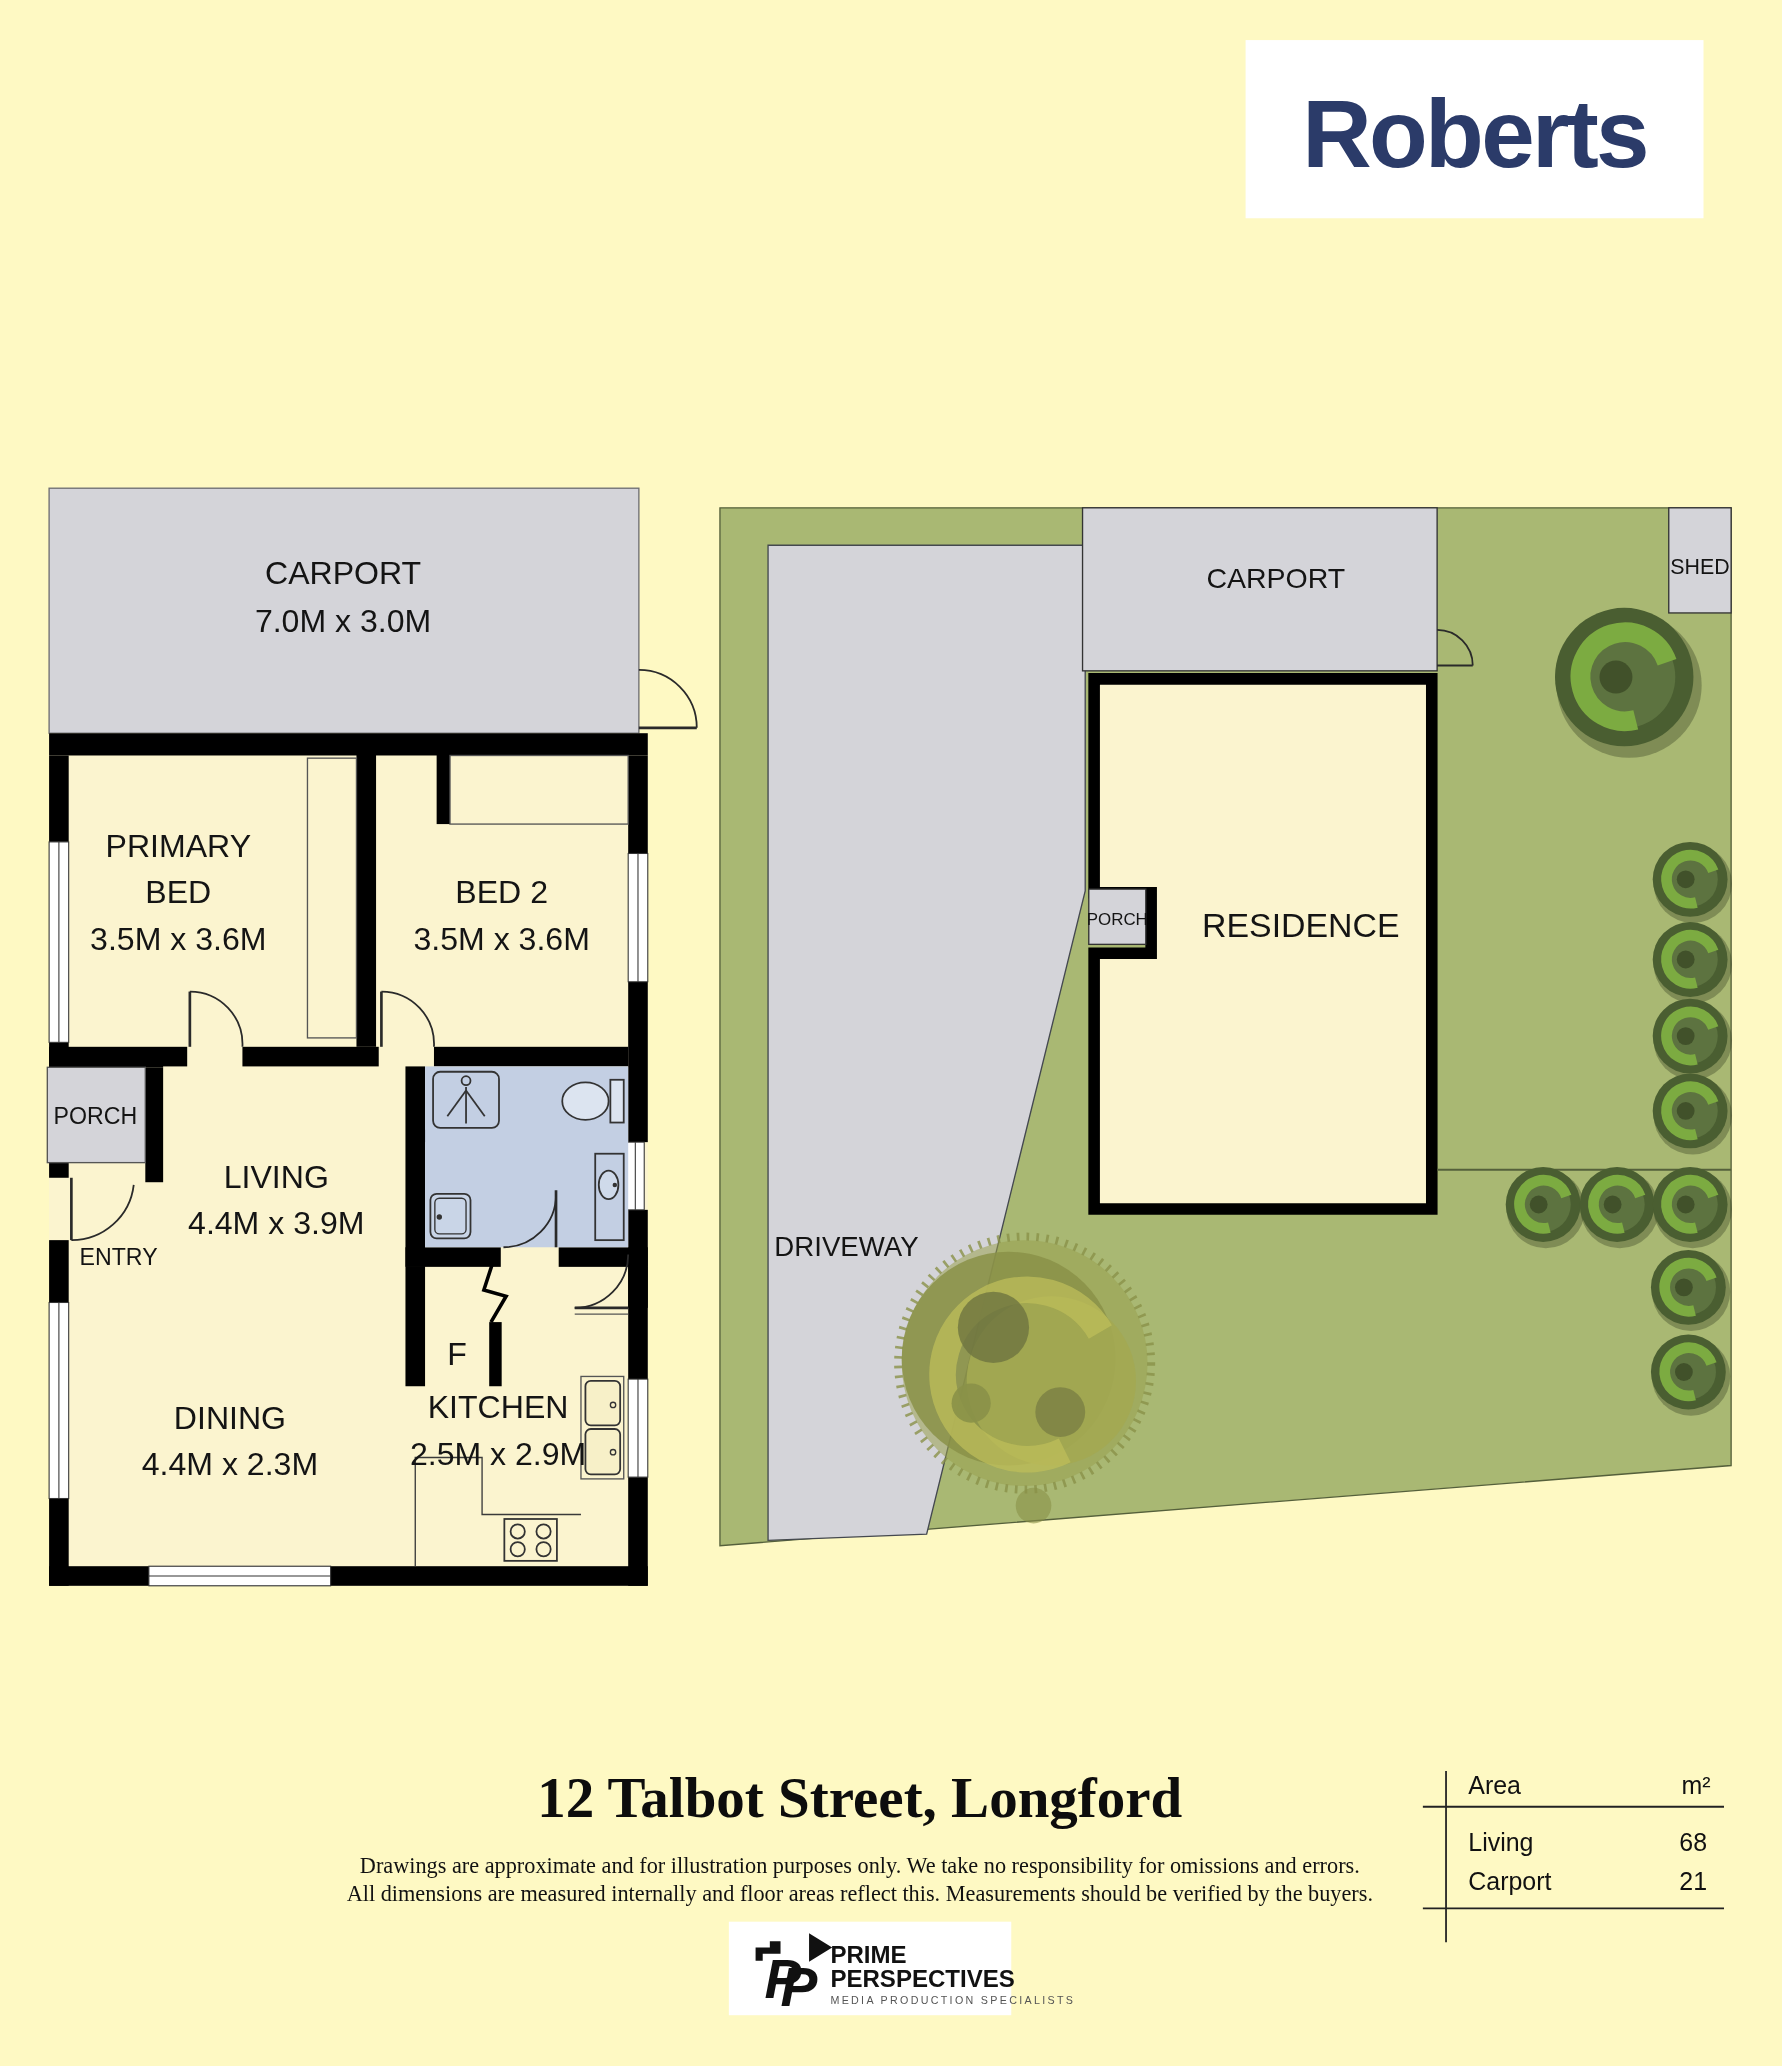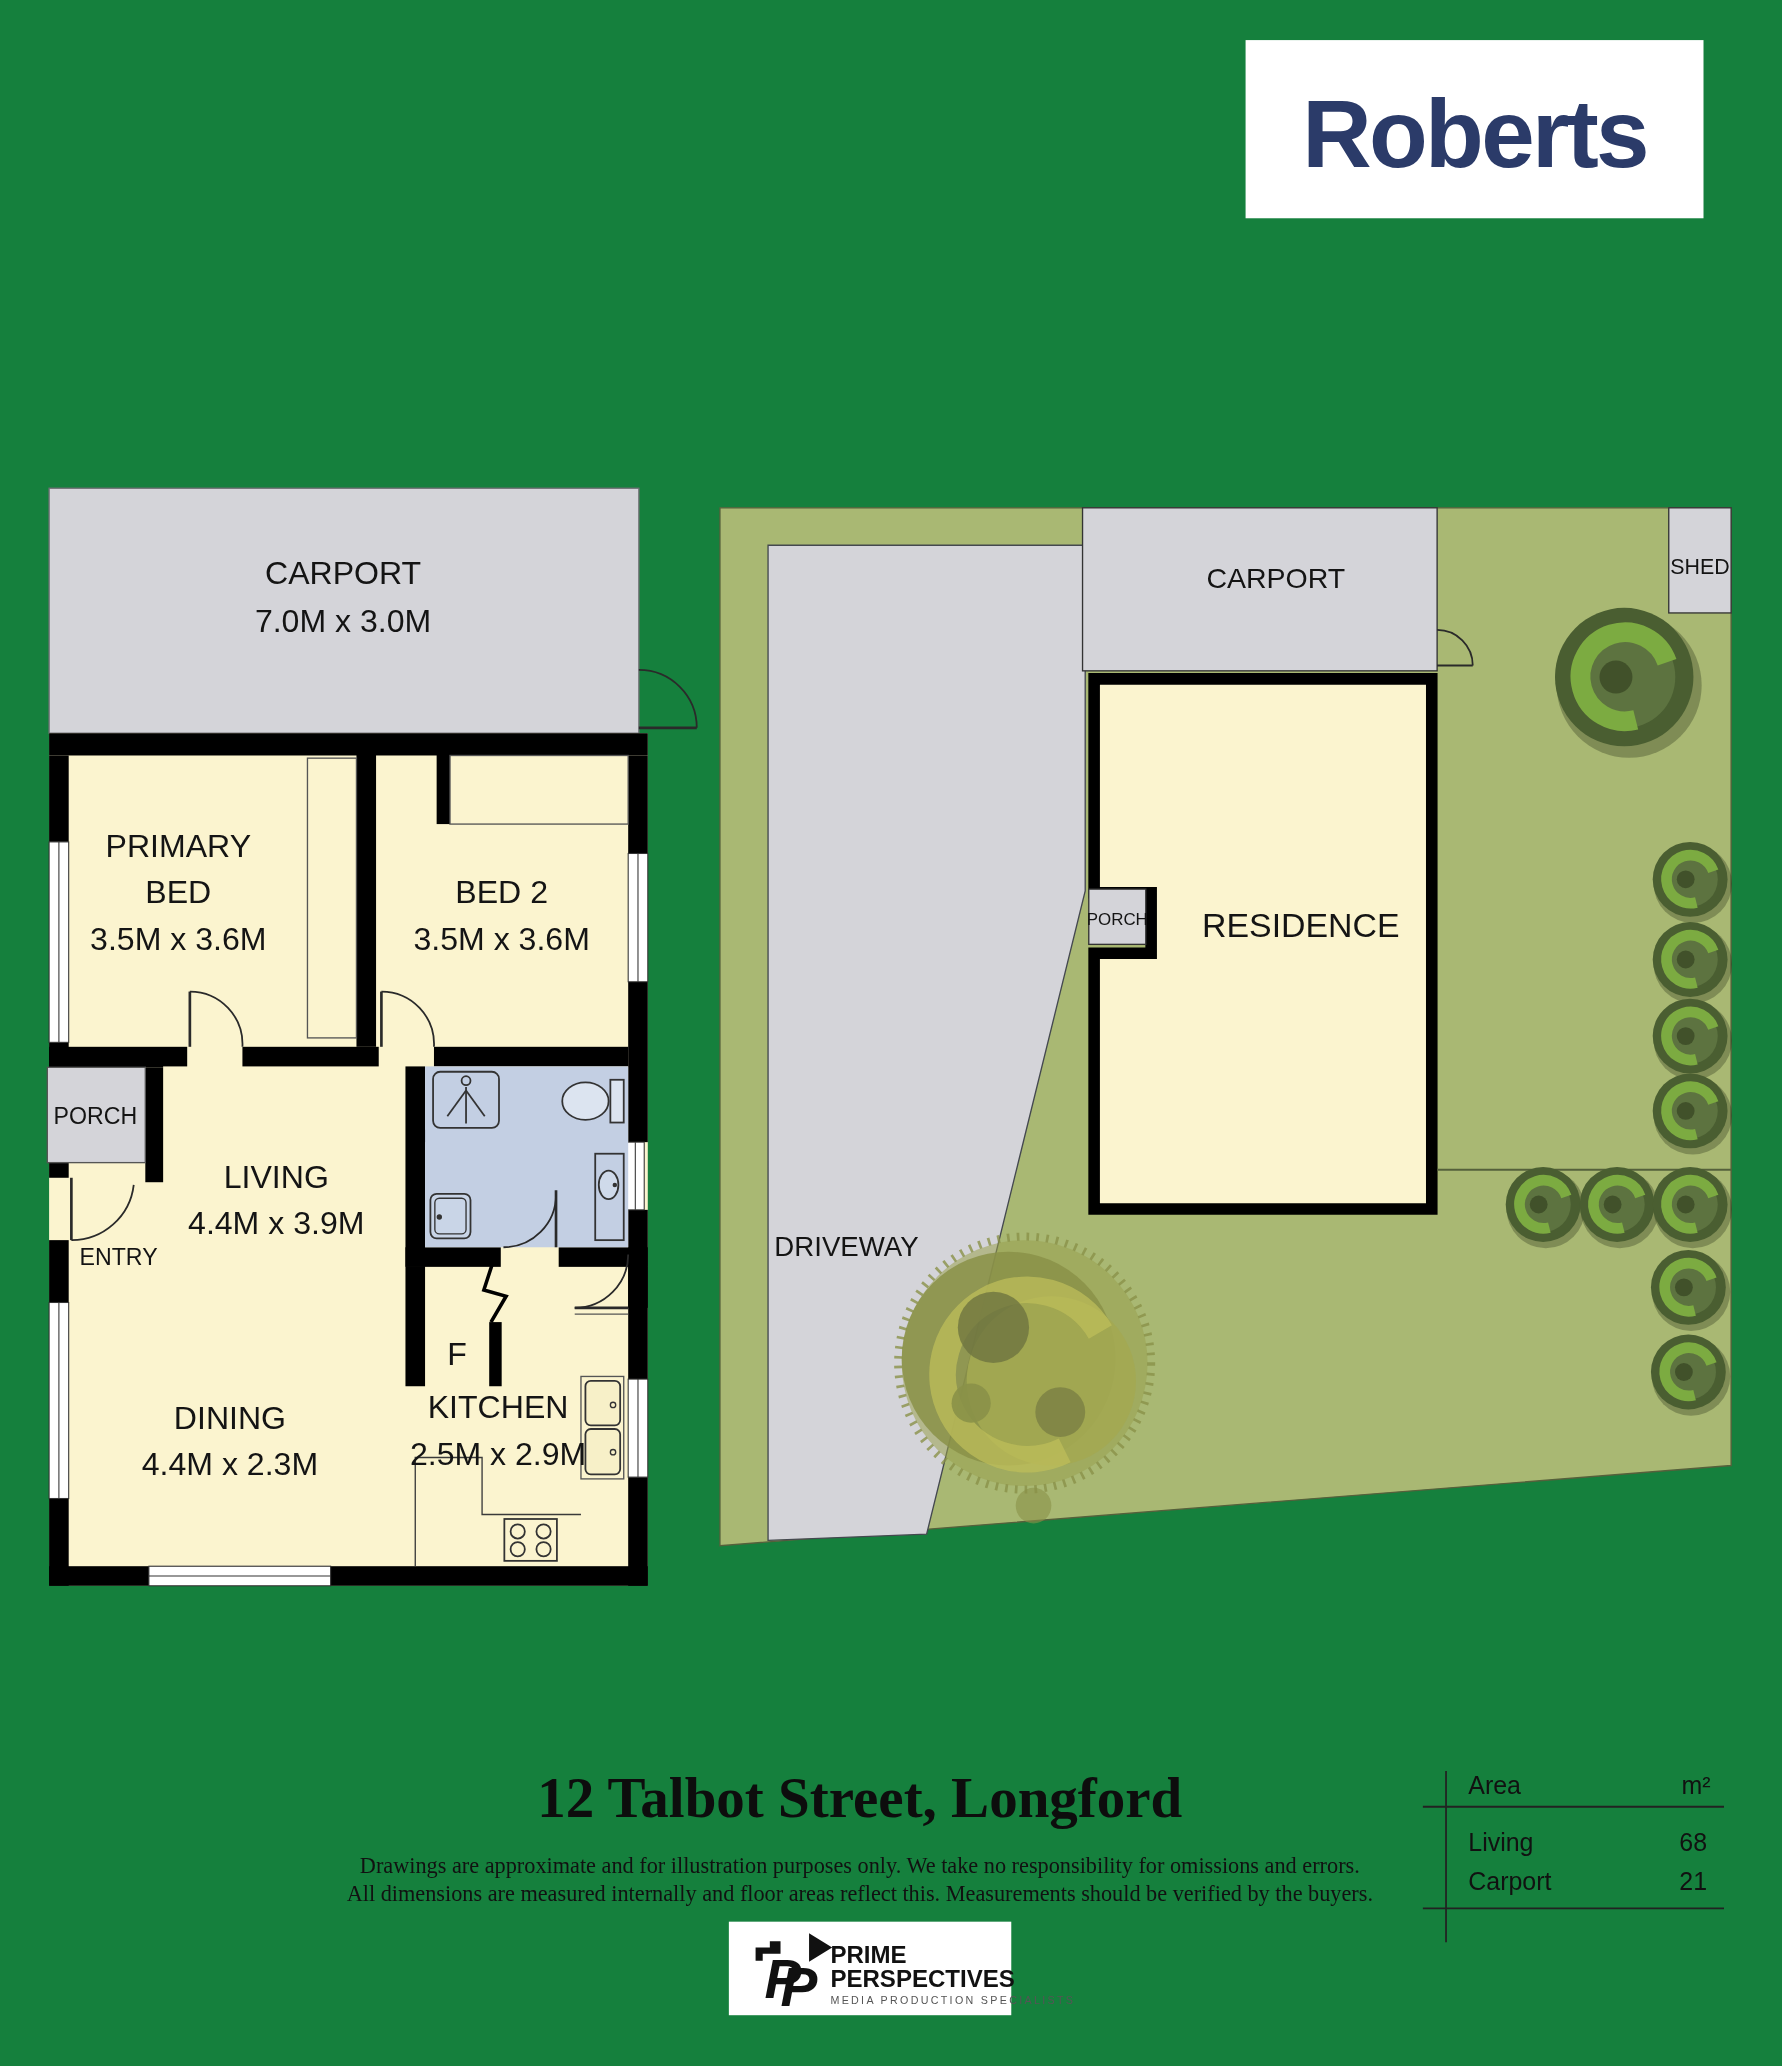--- a/index.html
+++ b/index.html
@@ -1,16 +1,16 @@
 <!DOCTYPE html>
 <html style="font-size:14.3px"><head>
 <meta charset="utf-8">
 <style>
   html,body{margin:0;padding:0;background:#FCFCFC;}
-  .canvas{position:relative;width:1782px;height:2066px;background:#15803d;overflow:hidden;
+  .canvas{position:relative;width:1782px;height:2066px;background:#fef9c3;overflow:hidden;
           font-family:"Liberation Sans", sans-serif;}
   svg{display:block;}
   .wall{fill:#000;}
   .thinline{stroke:#3a3a3a;stroke-width:1.5;fill:none;}
   .door{stroke:#2a2a2a;stroke-width:2;fill:none;}
   .leaf{stroke:#2a2a2a;stroke-width:3;fill:none;}
   .fixture{stroke:#333;stroke-width:2;}
   .win{fill:#fff;stroke:#333;stroke-width:1.2;}
   .roomlabel{font-family:"Liberation Sans",sans-serif;font-size:36px;fill:#141414;text-anchor:middle;}
   .smalllabel{font-family:"Liberation Sans",sans-serif;font-size:26px;fill:#141414;text-anchor:middle;}

